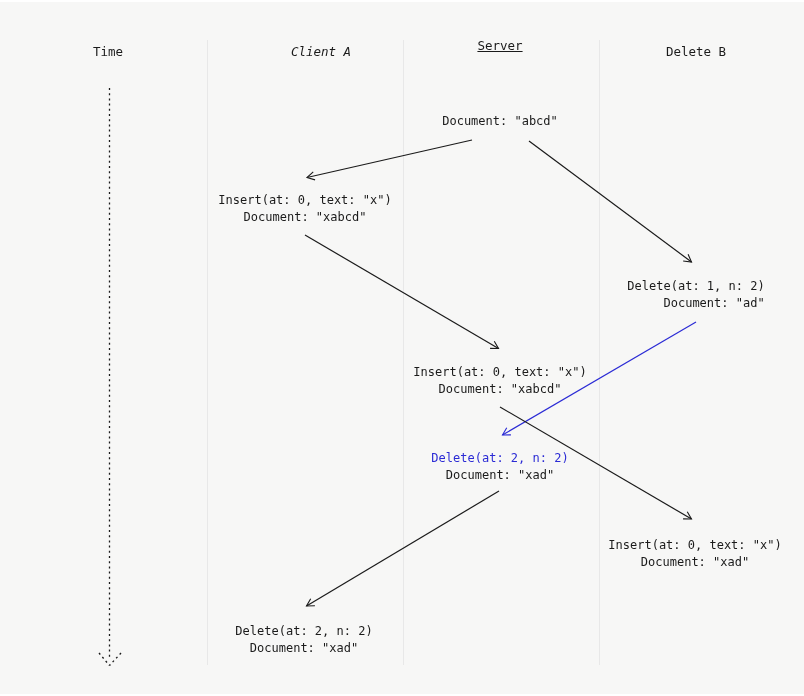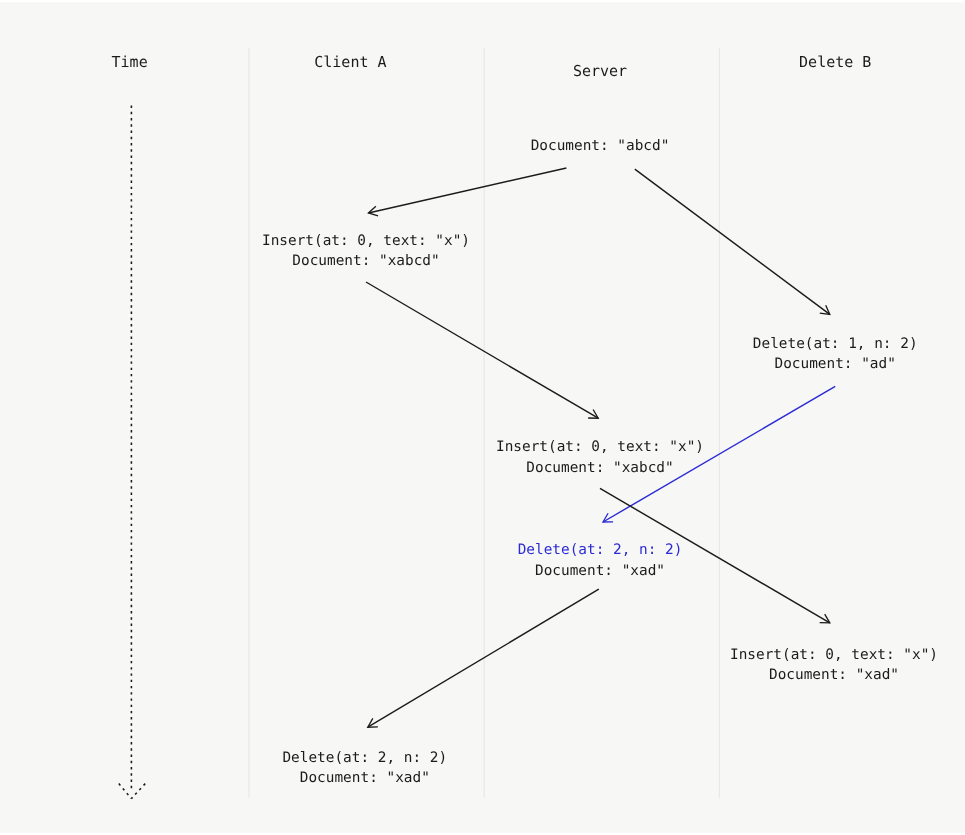--- a/index.html
+++ b/index.html
@@ -79,34 +79,34 @@
 
     <line x1="472" y1="140" x2="307" y2="177.5" stroke="#1b1b1b" stroke-width="1.2" marker-end="url(#ah-black)"></line>
     <line x1="529" y1="141" x2="691.5" y2="262" stroke="#1b1b1b" stroke-width="1.2" marker-end="url(#ah-black)"></line>
     <line x1="305" y1="235" x2="498.5" y2="348.5" stroke="#1b1b1b" stroke-width="1.2" marker-end="url(#ah-black)"></line>
     <line x1="696" y1="322" x2="502.5" y2="435" stroke="#2b2bd5" stroke-width="1.2" marker-end="url(#ah-blue)"></line>
     <line x1="500" y1="407" x2="691.5" y2="519" stroke="#1b1b1b" stroke-width="1.2" marker-end="url(#ah-black)"></line>
     <line x1="499" y1="491" x2="306.5" y2="606" stroke="#1b1b1b" stroke-width="1.2" marker-end="url(#ah-black)"></line>
   </svg>
 
   <div class="col-header" style="left:108px; top:45px;">Time</div>
-  <div class="col-header" style="left:292px; top:45px;">Client A</div>
-  <div class="col-header" style="left:500px; top:52px;">Server</div>
+  <div class="col-header" style="left:321px; top:45px;font-style:italic;">Client A</div>
+  <div class="col-header" style="left:500px; top:39px;text-decoration:underline;">Server</div>
   <div class="col-header" style="left:696px; top:45px;">Delete B</div>
 
   <div class="event" style="left:500px; top:112.5px;">
     <div>Document: "abcd"</div>
   </div>
 
   <div class="event" style="left:305px; top:191.5px;">
     <div>Insert(at: 0, text: "x")</div>
     <div>Document: "xabcd"</div>
   </div>
 
-  <div class="event" style="left:696px; top:277.5px;">
+  <div class="event" style="left:696px; top:277.5px;text-align:right;">
     <div>Delete(at: 1, n: 2)</div>
     <div>Document: "ad"</div>
   </div>
 
   <div class="event" style="left:500px; top:363.5px;">
     <div>Insert(at: 0, text: "x")</div>
     <div>Document: "xabcd"</div>
   </div>
 
   <div class="event" style="left:500px; top:449.5px;">

